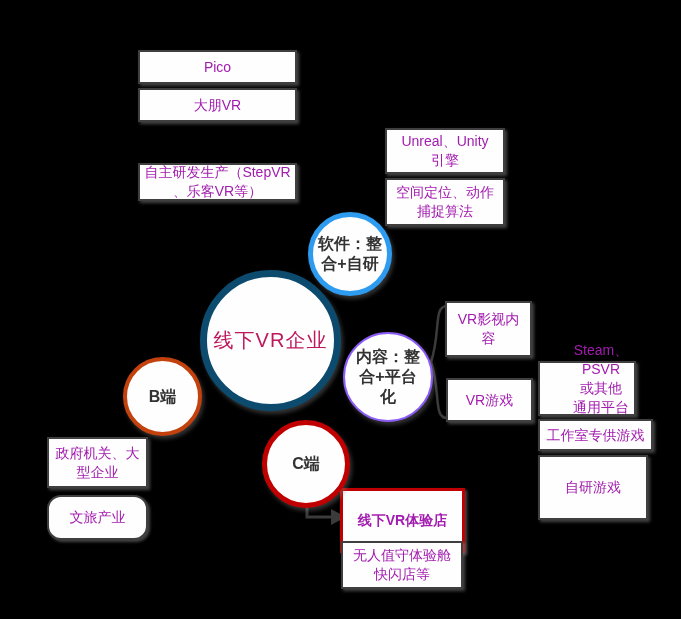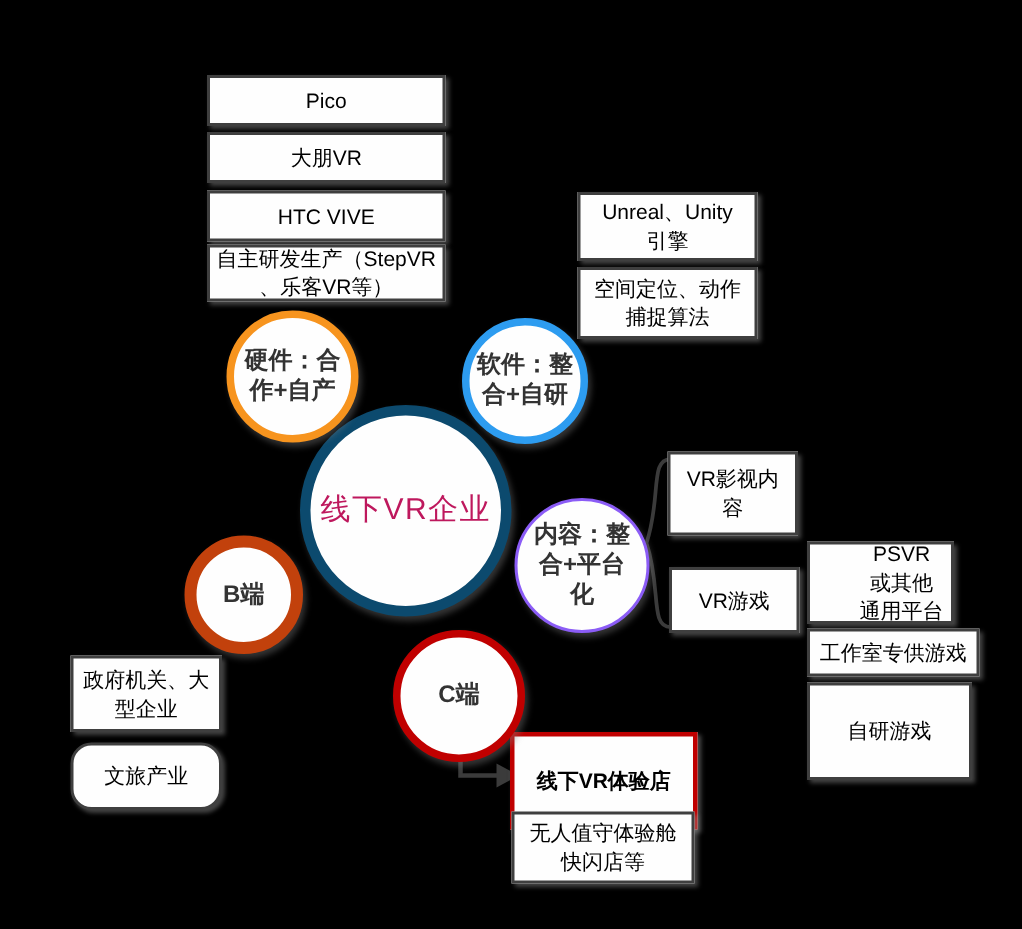--- a/index.html
+++ b/index.html
@@ -8,21 +8,21 @@
     width:681px;height:619px;
     background:#000;
     font-family:"Liberation Sans","DejaVu Sans",sans-serif;
     overflow:hidden;
   }
   .box{
     position:absolute;
     background:#fefefe;
     border:2px solid #3f3f3f;
     box-sizing:border-box;
-    color:#000000;
+    color:#a21caf;
     display:flex;align-items:center;justify-content:center;
     text-align:center;
     font-size:14px;
     line-height:1.35;
     white-space:pre-line;
     box-shadow:2px 2px 3px rgba(150,150,150,0.45);
   }
   .box.red{
     border:3px solid #c00000;
     font-weight:bold;
@@ -45,41 +45,40 @@
   .circle.central{
     border:7px solid #0c4a6e;
     font-weight:normal;
     font-size:20px;
     color:#be185d;
     letter-spacing:1px;
   }
   .circle.hardware{border:5px solid #f7941e;}
   .circle.software{border:5px solid #2d9cf0;}
   .circle.content{border:2px solid #8b5cf6;}
-  .circle.bside{border:8px solid #c2410c;text-align:center;}
+  .circle.bside{border:4px solid #c2410c;text-align:center;}
   .circle.cside{border:5px solid #c00000;}
   #connectors{
     position:absolute;left:0;top:0;
     pointer-events:none;
   }
 </style>
 </head>
 <body>
 
 <div id="stage">
 
   <svg id="connectors" width="681" height="619" viewBox="0 0 681 619">
     <path d="M447,306 C433,306 441,332 431,362 C441,392 433,418 447,418" fill="none" stroke="#3b3b3b" stroke-width="2.5" stroke-linecap="round"></path>
     <path d="M307,497 L307,517 L332,517" fill="none" stroke="#3b3b3b" stroke-width="3"></path>
     <polygon points="331,509 346,517 331,525" fill="#3b3b3b"></polygon>
   </svg>
 
   <div class="box" style="left:138px;top:50px;width:159px;height:34px;">Pico</div>
   <div class="box" style="left:138px;top:88px;width:159px;height:34px;">大朋VR</div>
-  <div class="box" style="left:138px;top:127px;width:159px;height:34px;">HTC VIVE</div>
   <div class="box" style="left:138px;top:163px;width:159px;height:38px;">自主研发生产（StepVR
 、乐客VR等）</div>
 
   <div class="box" style="left:385px;top:128px;width:120px;height:46px;">Unreal、Unity
 引擎</div>
   <div class="box" style="left:385px;top:178px;width:120px;height:48px;">空间定位、动作
 捕捉算法</div>
 
   <div class="box" style="left:445px;top:301px;width:87px;height:56px;">VR影视内
 容</div>
@@ -92,22 +91,20 @@
 
   <div class="box" style="left:47px;top:437px;width:101px;height:51px;">政府机关、大
 型企业</div>
   <div class="box" style="left:47px;top:495px;width:101px;height:45px;border-radius:14px;">文旅产业</div>
 
   <div class="box red" style="left:340px;top:488px;width:125px;height:65px;">线下VR体验店</div>
   <div class="box" style="left:341px;top:541px;width:122px;height:48px;">无人值守体验舱
 快闪店等</div>
 
   <div class="circle central" style="left:200px;top:270px;width:141px;height:141px;">线下VR企业</div>
-  <div class="circle hardware" style="left:151px;top:207px;width:88px;height:88px;">硬件：合
-作+自产</div>
   <div class="circle software" style="left:308px;top:212px;width:84px;height:84px;">软件：整
 合+自研</div>
   <div class="circle content" style="left:343px;top:332px;width:90px;height:90px;">内容：整
 合+平台
 化</div>
   <div class="circle bside" style="left:123px;top:357px;width:79px;height:79px;">B端</div>
   <div class="circle cside" style="left:262px;top:420px;width:88px;height:88px;">C端</div>
 
 </div>
 

